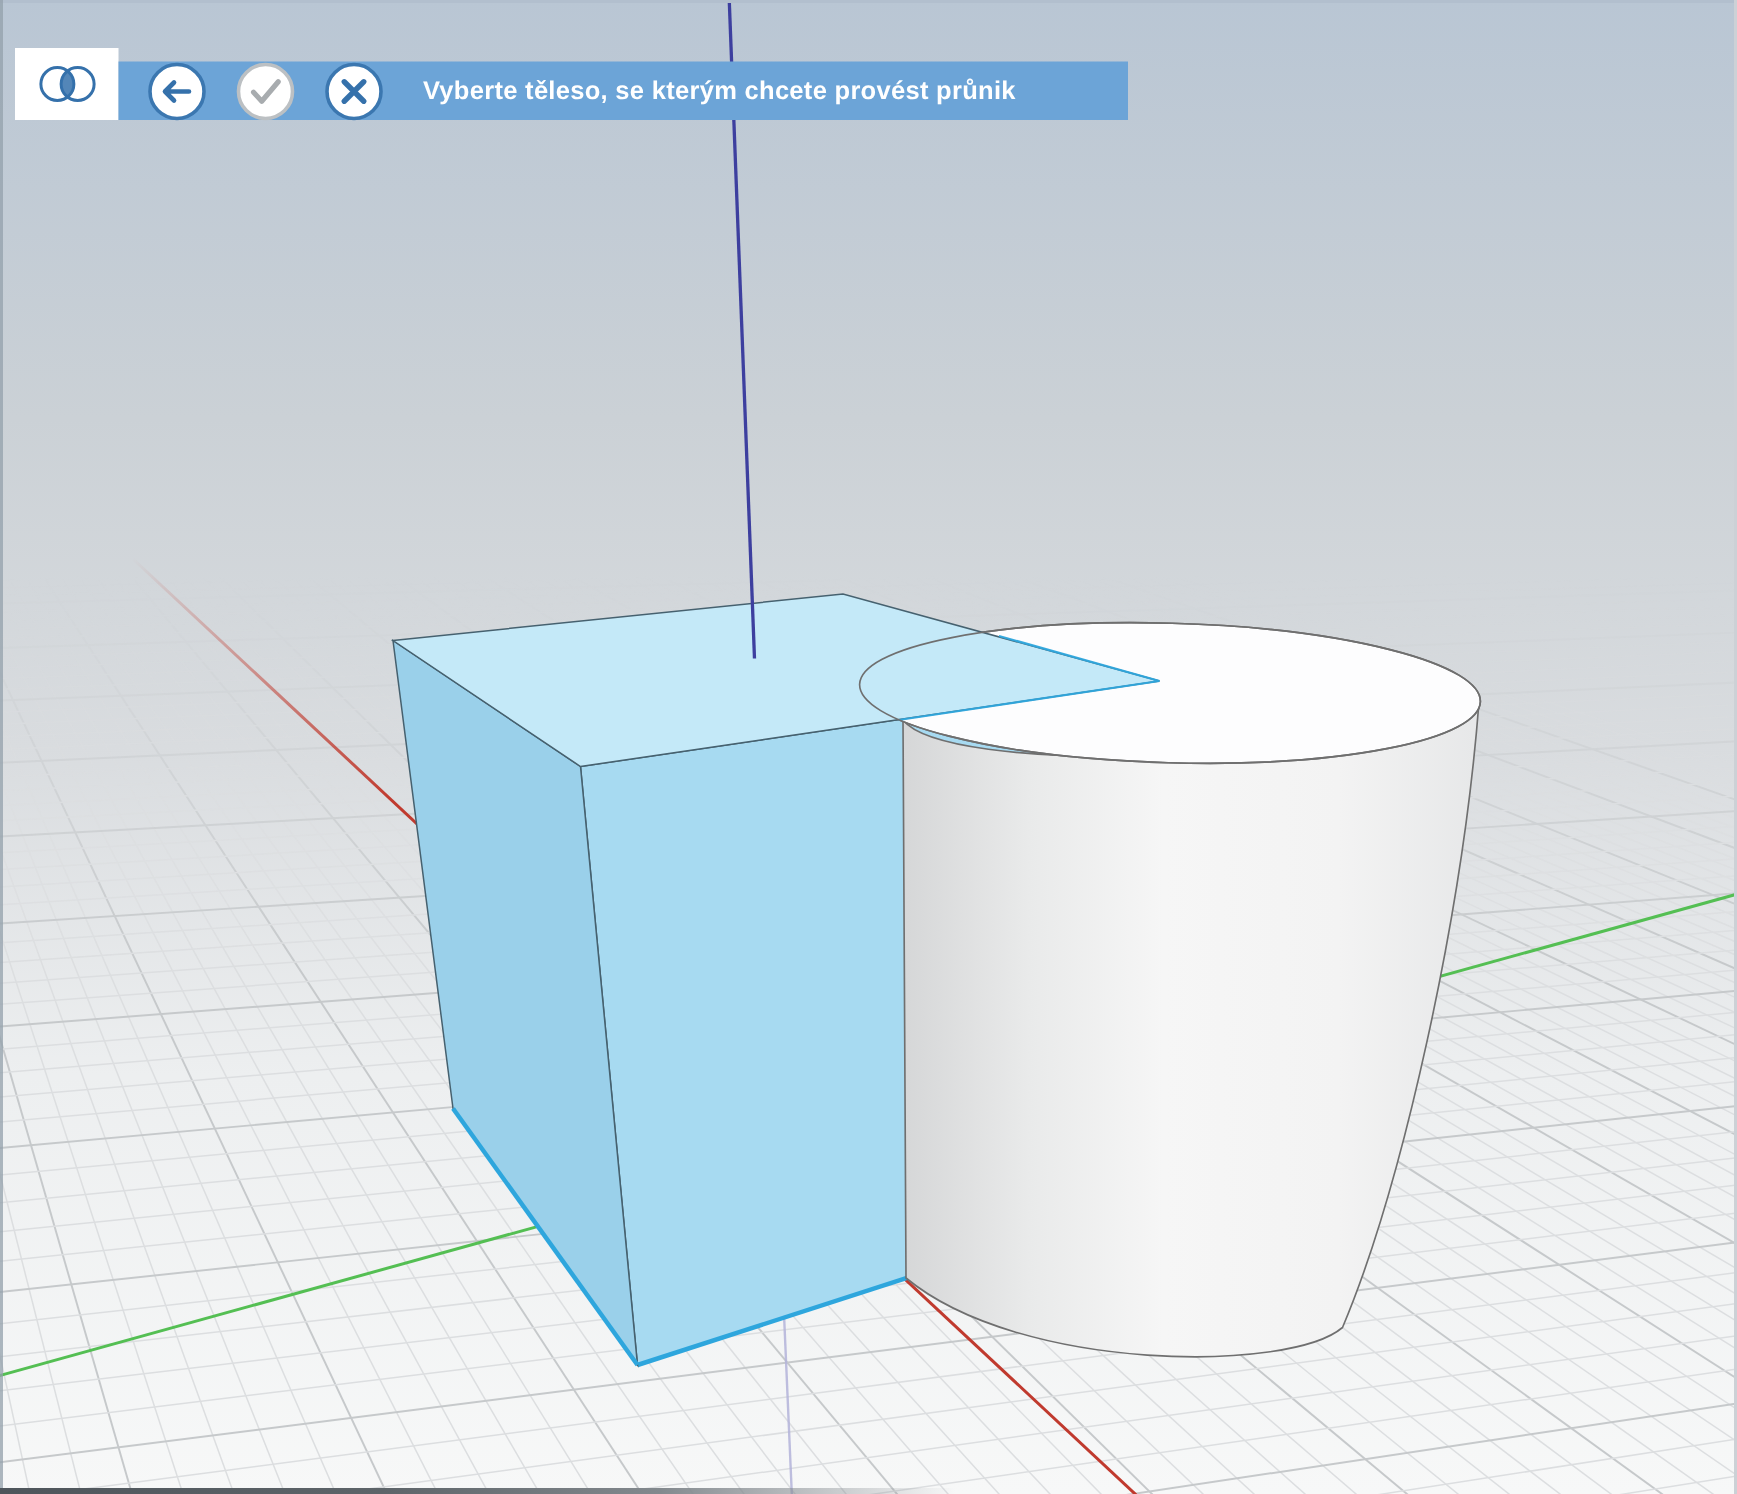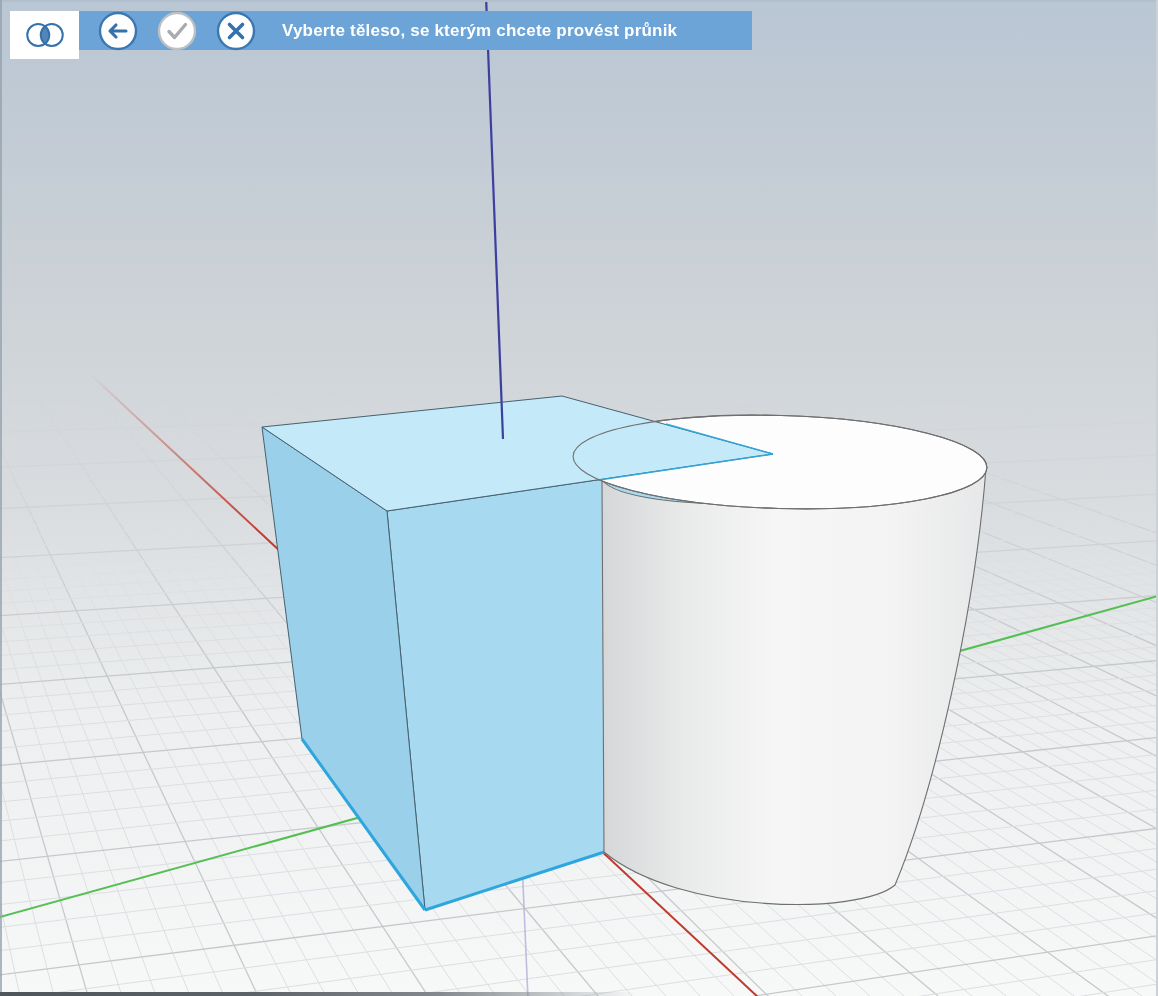--- a/index.html
+++ b/index.html
@@ -16,21 +16,21 @@
   
   .edge-top{position:absolute;top:0;left:0;right:0;height:2px;background:#b2bfce;pointer-events:none;}
   .edge-left{position:absolute;top:0;left:0;bottom:0;width:2px;background:#93a0ab;opacity:.75;pointer-events:none;}
   .edge-right{position:absolute;top:0;right:0;bottom:0;width:2px;background:#ccd1d6;pointer-events:none;}
   .edge-bottom{position:absolute;bottom:0;left:0;right:0;height:4px;pointer-events:none;
     background:linear-gradient(to right,#4e555b 0%,#5d6469 22%,#83898e 38%,rgba(130,135,140,0) 55%);}
 
   
   .toolbar{
     position:absolute;left:10px;top:11px;height:69px;
-    display:flex;align-items:flex-start;
+    display:flex;align-items:flex-end;
   }
   .tool-tile{
     width:69px;background:var(--toolbar-tile,#fff);
     display:flex;align-items:center;justify-content:center;
     cursor:pointer;
   }
   .tool-bar{
     width:673px;background:var(--toolbar-bg,#6ca4d7);
     display:flex;align-items:center;
   }

